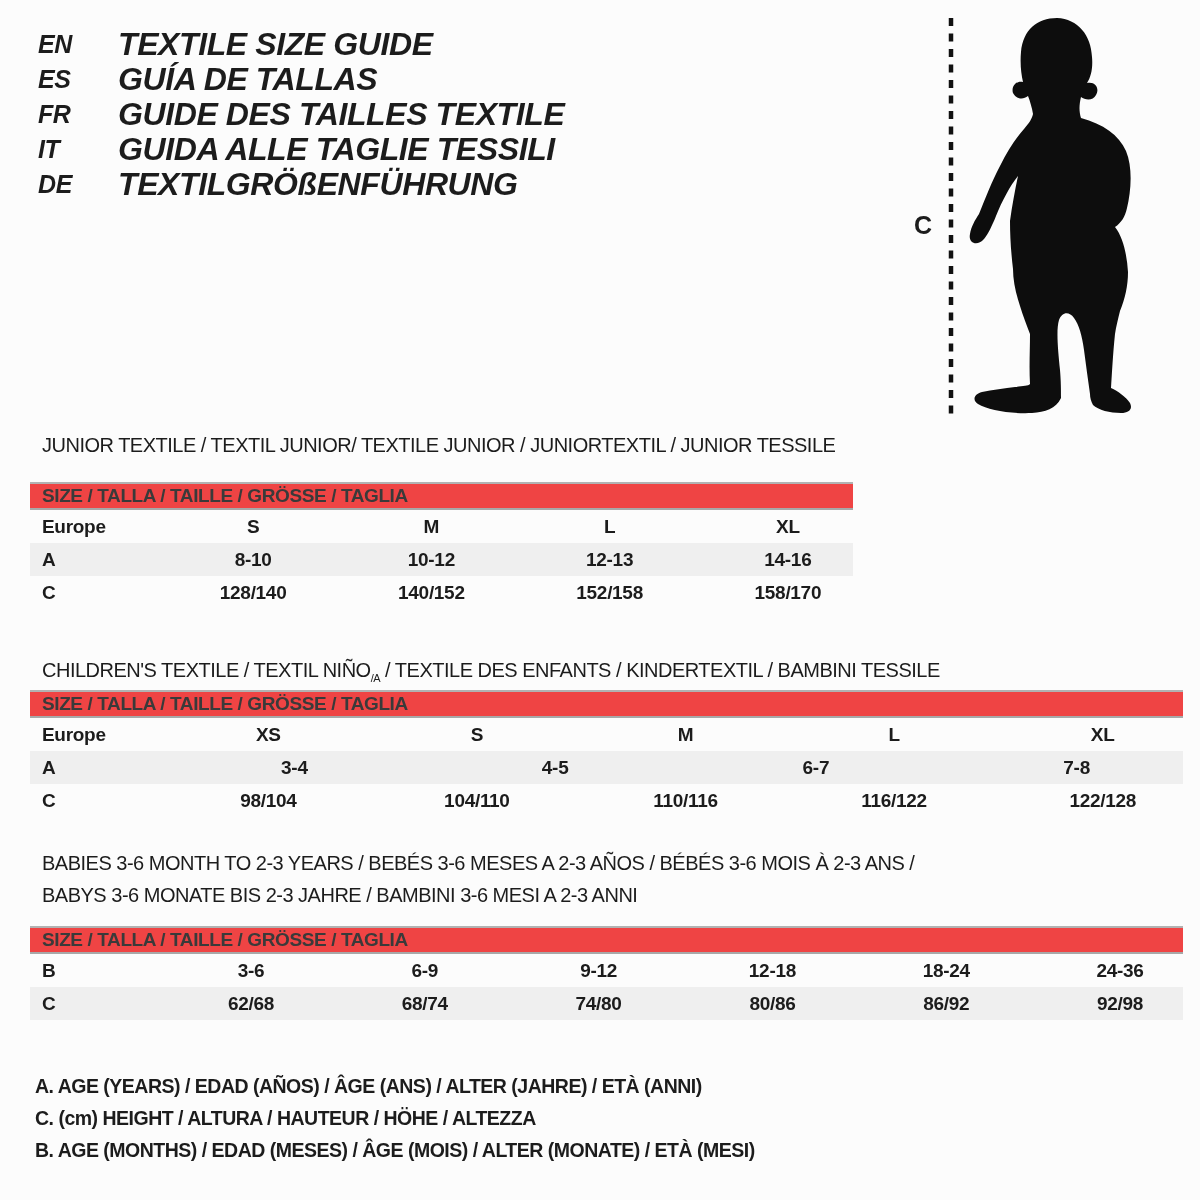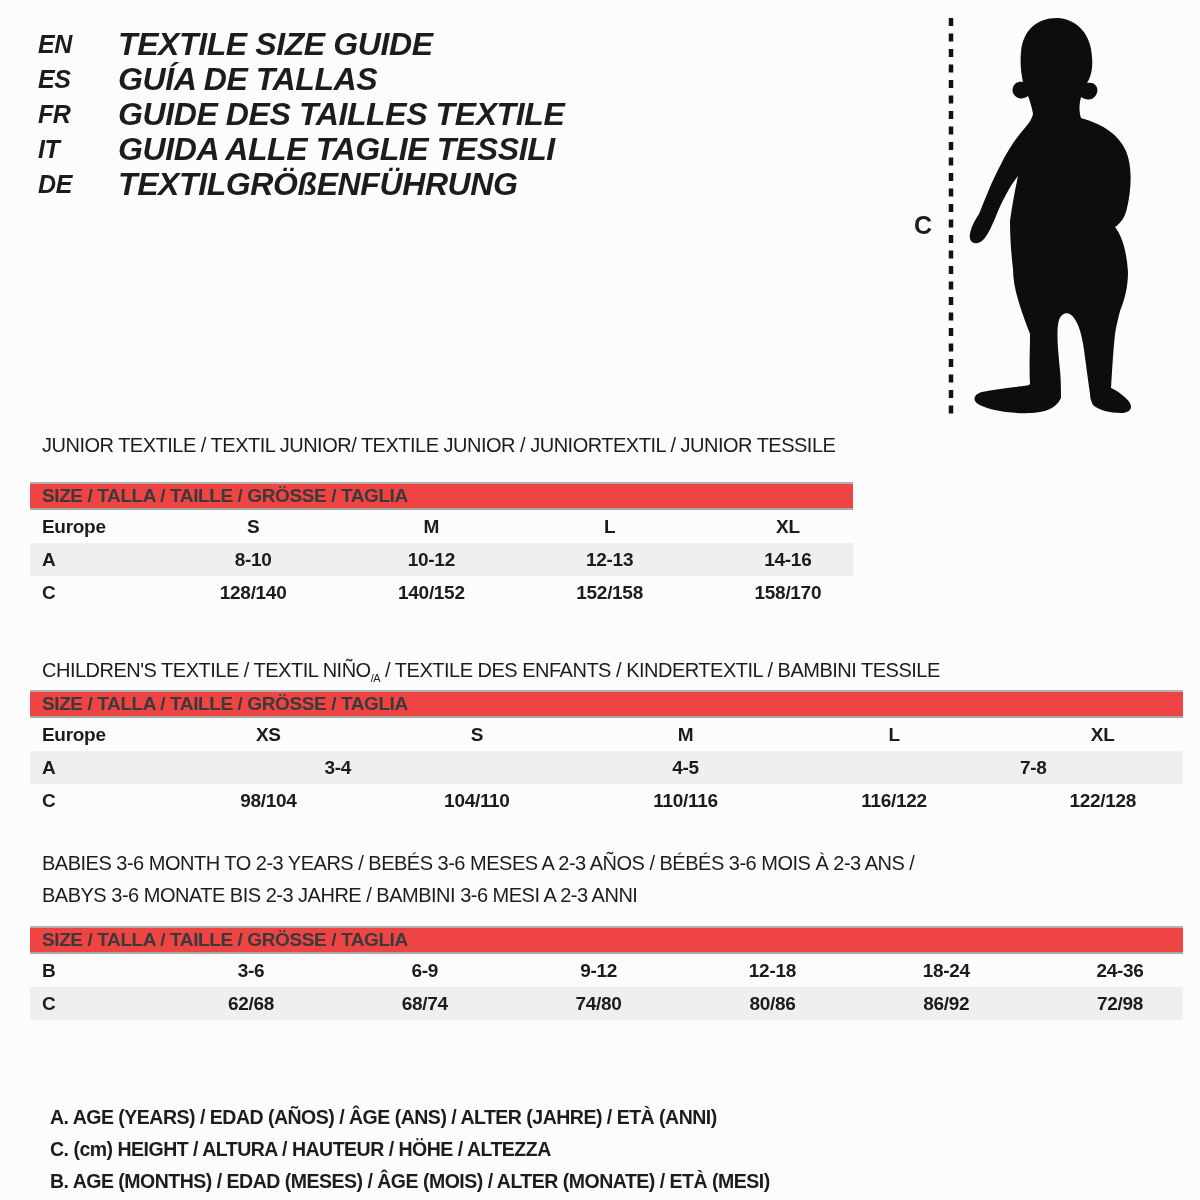--- a/index.html
+++ b/index.html
@@ -40,21 +40,21 @@
     font-size:19px;font-weight:bold;letter-spacing:-0.4px;
     line-height:24px;
     padding-left:12px;
   }
   .tr{display:flex;height:33px;line-height:33px;font-size:19px;font-weight:bold;letter-spacing:-0.3px;gap:48px;}
   .tr .td{flex:1;text-align:center;}
   .tr .td.label{flex:0 0 98px;text-align:left;padding-left:12px;}
   .tr.alt{background:#efefef;}
 
   
-  .legend{left:50px;top:1070px;margin-top:31px;}
+  .legend{left:35px;top:1070px;}
   .legend-line{height:32px;line-height:32px;font-size:19.5px;font-weight:bold;letter-spacing:-0.5px;white-space:nowrap;}
 </style>
 </head>
 <body>
 
 <div>
 
   <div class="abs lang-block">
     <div class="lang-row">
       <span class="lang-code">EN</span>
@@ -171,20 +171,21 @@
       <div class="td">XS</div>
       <div class="td">S</div>
       <div class="td">M</div>
       <div class="td">L</div>
       <div class="td">XL</div>
     </div>
     <div class="tr alt">
       <div class="td label">A</div>
       <div class="td">3-4</div>
       <div class="td">4-5</div>
+      <div class="td">6-7</div>
       <div class="td">7-8</div>
     </div>
     <div class="tr">
       <div class="td label">C</div>
       <div class="td">98/104</div>
       <div class="td">104/110</div>
       <div class="td">110/116</div>
       <div class="td">116/122</div>
       <div class="td">122/128</div>
     </div>
@@ -205,21 +206,21 @@
       <div class="td">18-24</div>
       <div class="td">24-36</div>
     </div>
     <div class="tr alt">
       <div class="td label">C</div>
       <div class="td">62/68</div>
       <div class="td">68/74</div>
       <div class="td">74/80</div>
       <div class="td">80/86</div>
       <div class="td">86/92</div>
-      <div class="td">72/98</div>
+      <div class="td">92/98</div>
     </div>
   </div>
 
   <div class="abs legend">
     <div class="legend-line">A. AGE (YEARS) / EDAD (AÑOS) / ÂGE (ANS) / ALTER (JAHRE) / ETÀ (ANNI)</div>
     <div class="legend-line">C. (cm) HEIGHT / ALTURA / HAUTEUR / HÖHE / ALTEZZA</div>
     <div class="legend-line">B. AGE (MONTHS) / EDAD (MESES) / ÂGE (MOIS) / ALTER (MONATE) / ETÀ (MESI)</div>
   </div>
 
 </div>

